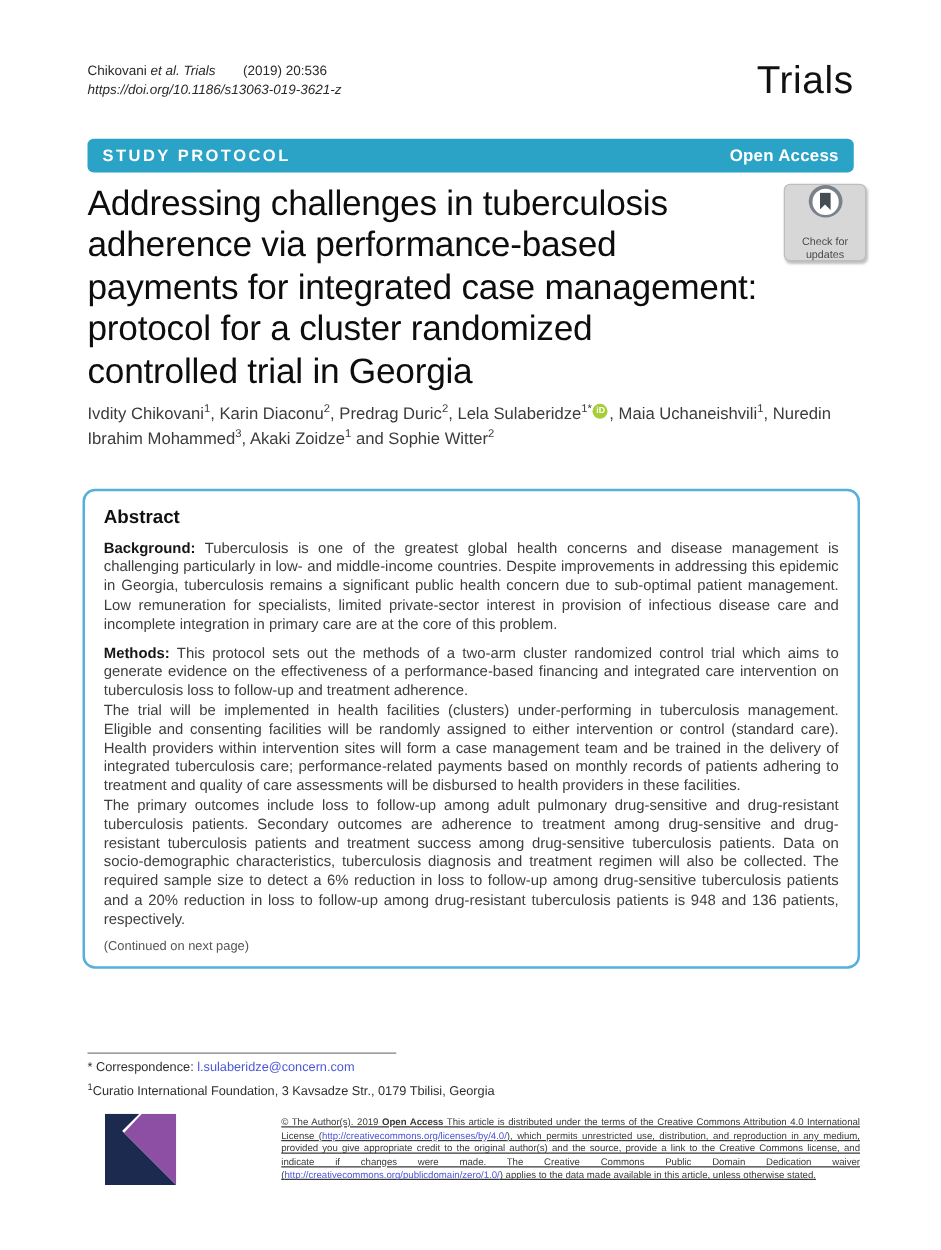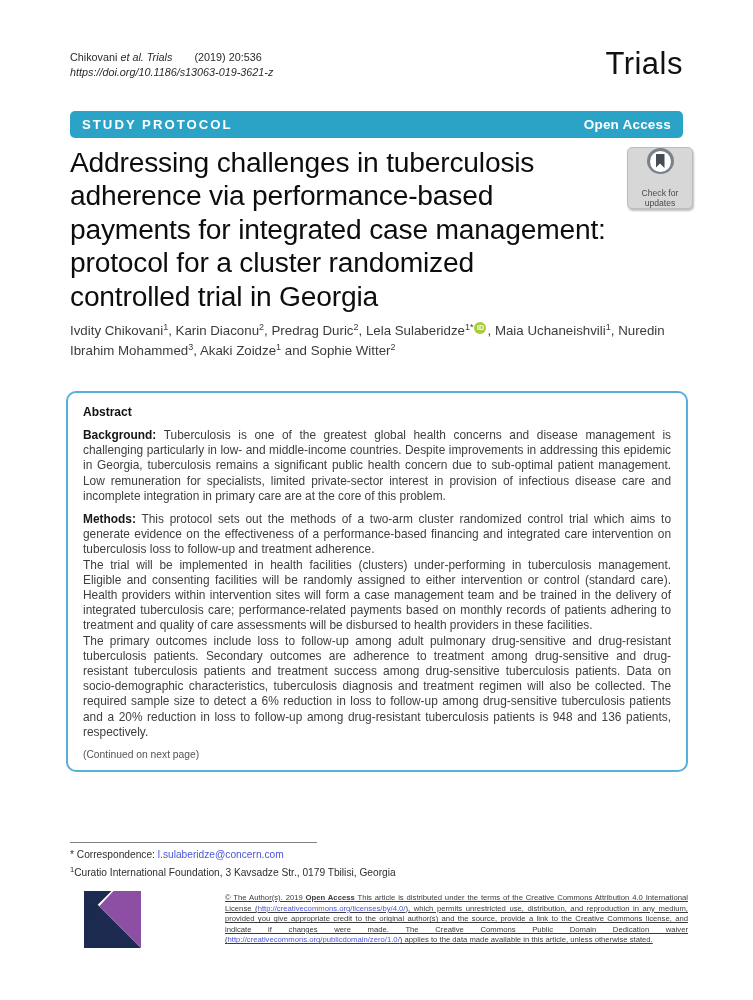--- a/index.html
+++ b/index.html
@@ -36,21 +36,21 @@
 
   
   .authors{position:absolute;top:321px;left:70px;width:618px;font-size:13.3px;line-height:19.5px;color:#3c3c3c;}
   .authors sup{font-size:9px;vertical-align:super;line-height:0;}
   .orcid{display:inline-block;width:12px;height:12px;border-radius:50%;background:var(--orcid,#a6ce39);
          color:#fff;font-size:7px;font-weight:bold;text-align:center;line-height:12px;vertical-align:super;margin:0 1px;cursor:pointer;}
 
   
   .abstract{position:absolute;top:391px;left:66px;width:622px;box-sizing:border-box;
             border:2px solid var(--box,#55b0da);border-radius:10px;padding:12px 15px 10px 15px;background:#fff;}
-  .abs-head{font-size:12px;font-weight:bold;color:#111;margin-bottom:9px;}
+  .abs-head{font-size:15px;font-weight:bold;color:#111;margin-bottom:9px;}
   .abs-body p{margin:0;font-size:11.9px;line-height:15.2px;color:#3e3e3e;text-align:justify;}
   .abs-body p.gap-top{margin-top:8px;}
   .abs-body .lbl{font-weight:bold;color:#161616;}
   .abs-cont{font-size:10.3px;color:#555;margin-top:9px;}
 
   
   .footnote{position:absolute;top:842px;left:70px;width:372px;font-size:10.2px;line-height:14.6px;color:#2e2e2e;}
   .fn-rule{width:247px;height:1px;background:#7f7f7f;margin-bottom:5px;}
   .footnote sup{font-size:7.5px;vertical-align:super;}
   .link{color:var(--link,#4a55d8);text-decoration:none;cursor:pointer;}

